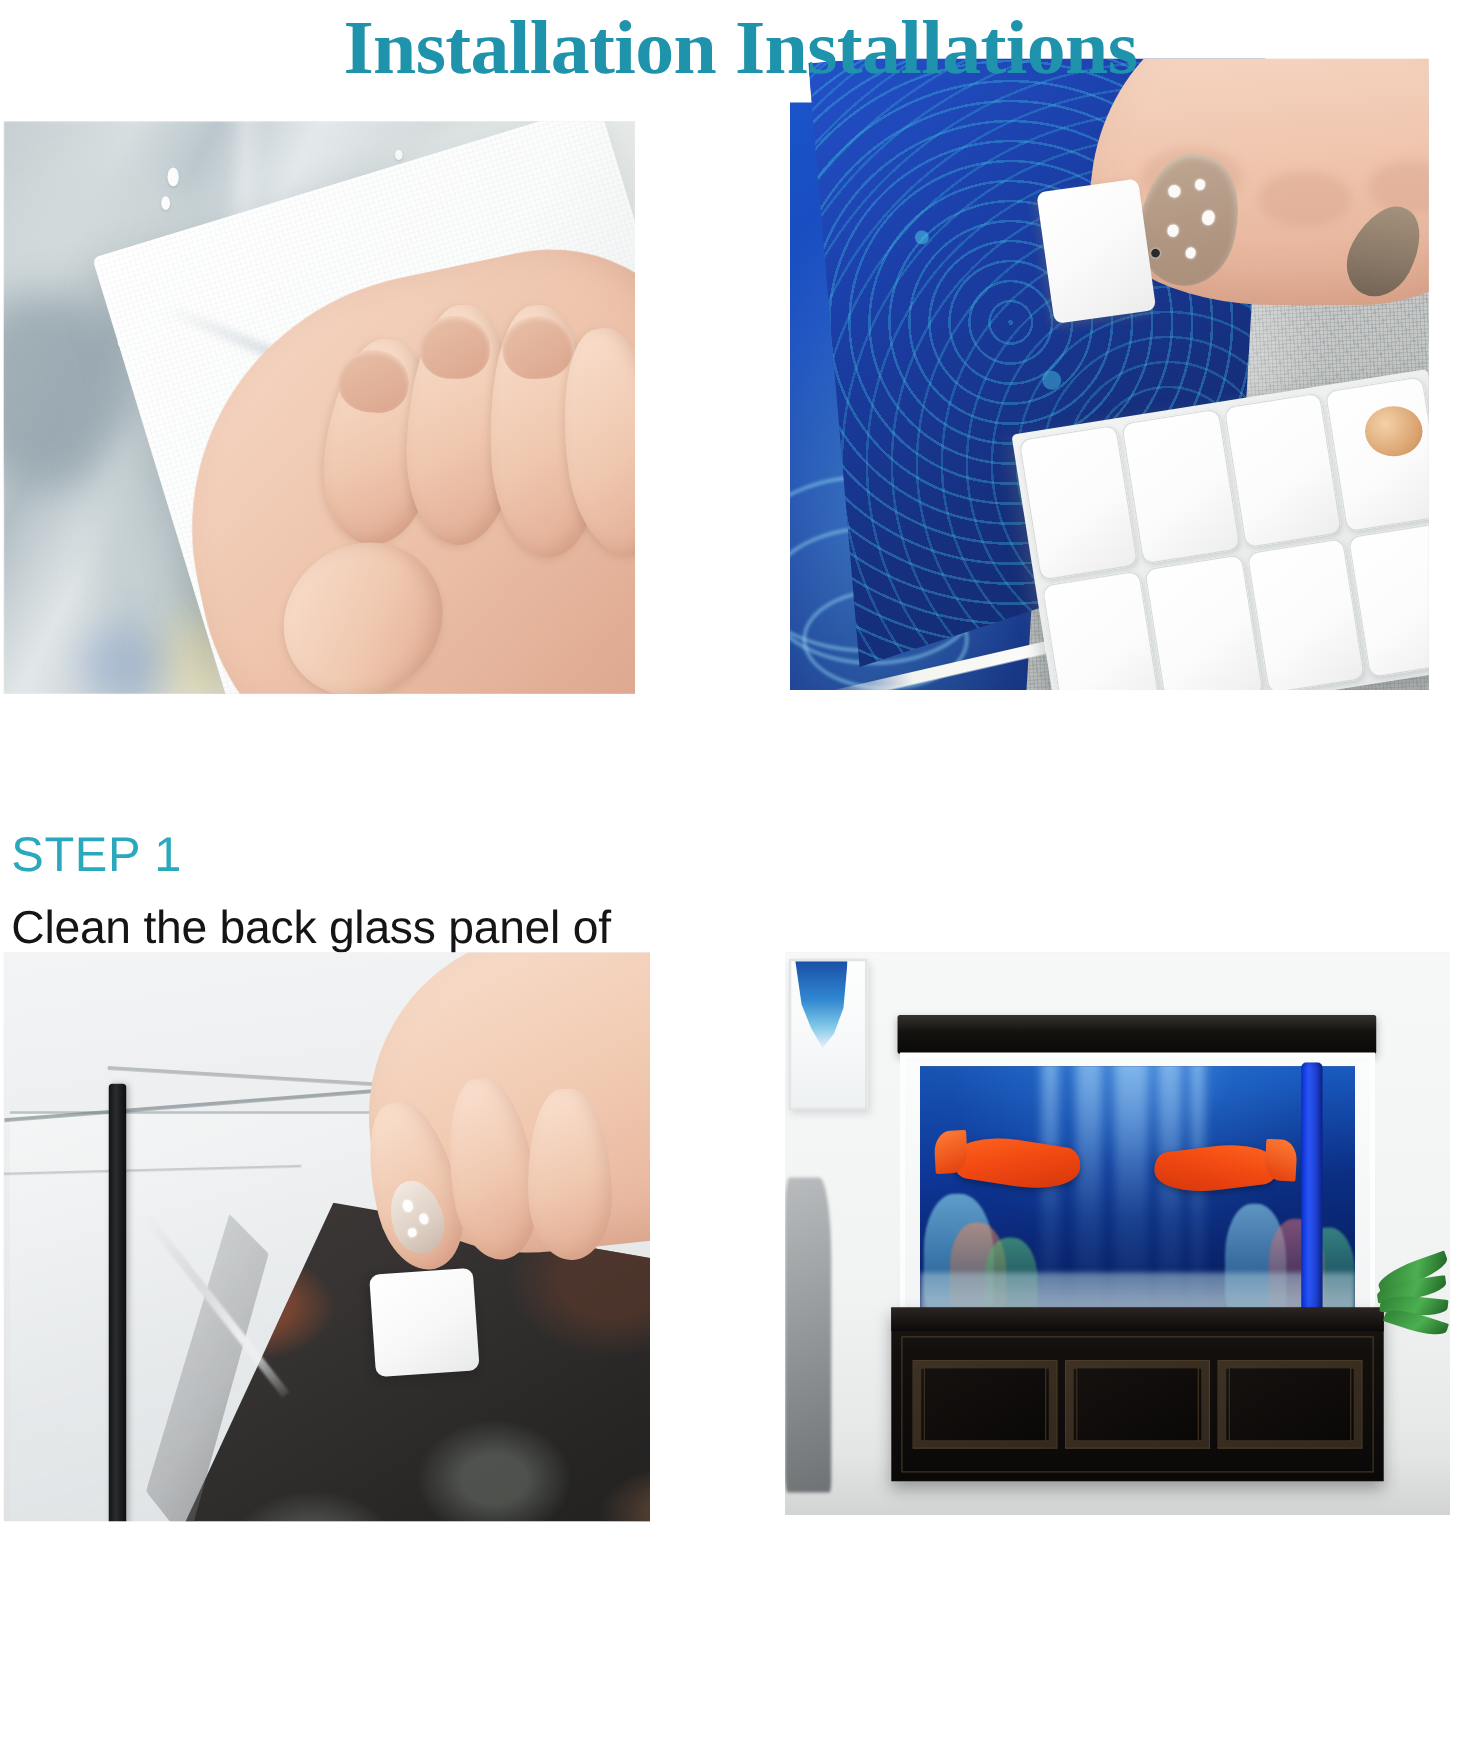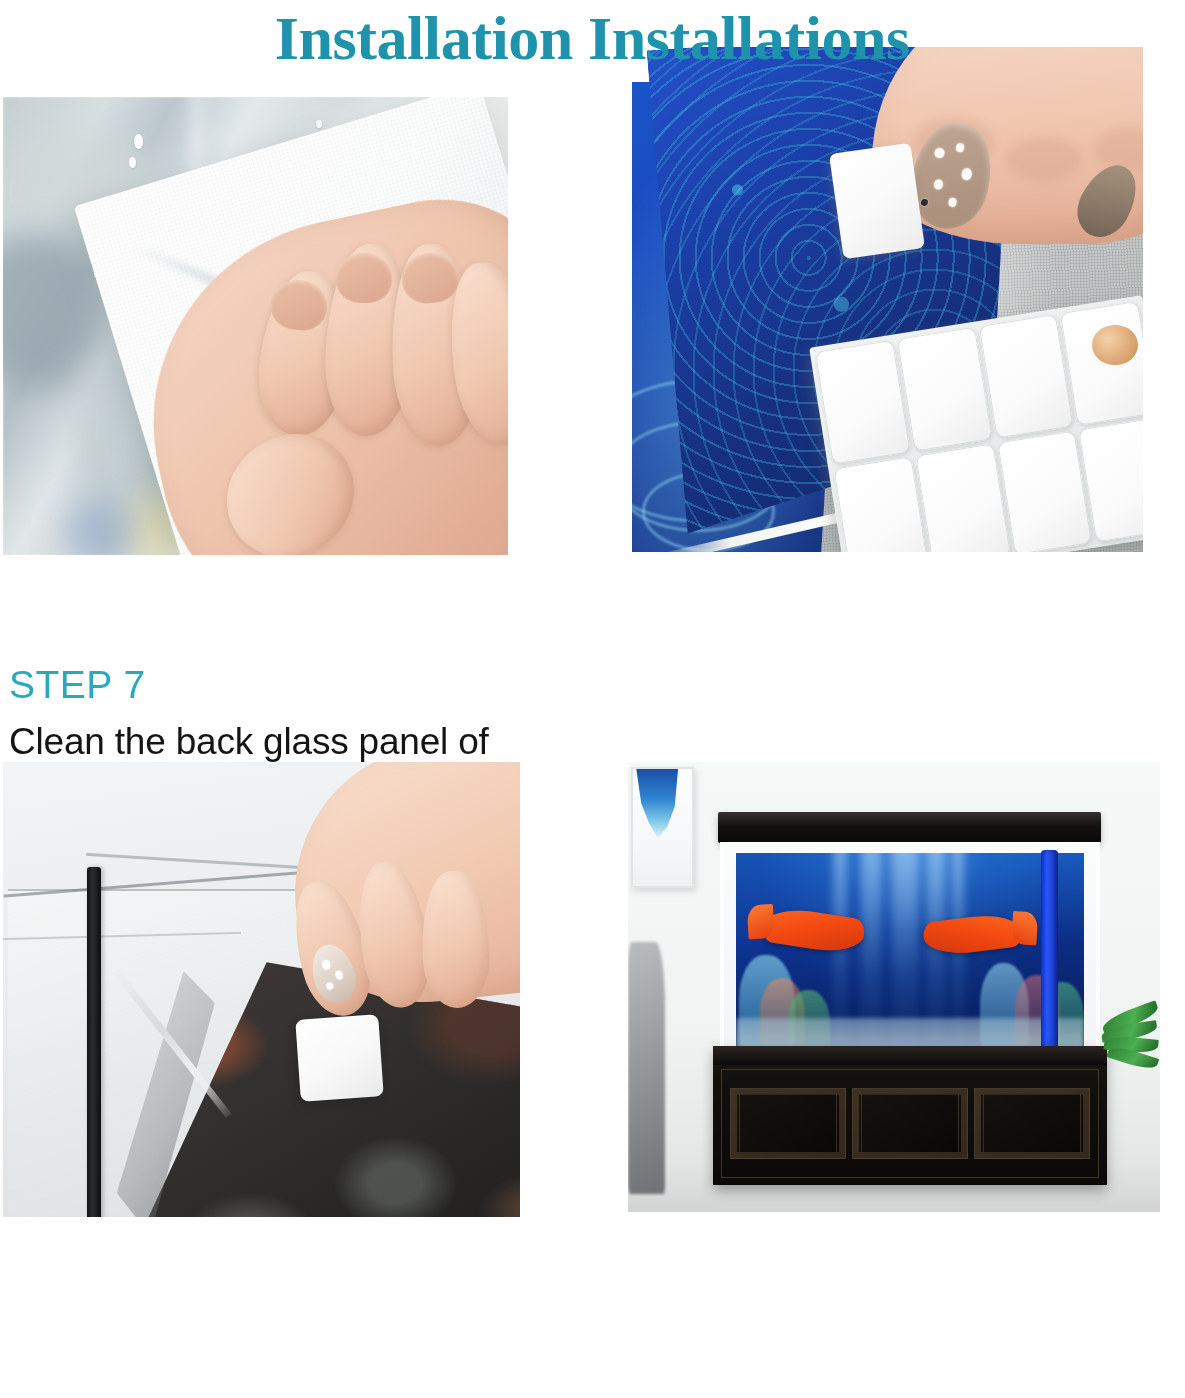--- a/index.html
+++ b/index.html
@@ -613,21 +613,21 @@
       <div class="nail" style="left:53%;top:40%;width:11%;height:11%;transform:rotate(6deg);"></div>
       <div class="finger" style="left:64%;top:32%;width:17%;height:42%;transform:rotate(2deg);"></div>
       <div class="nail" style="left:66%;top:34%;width:11%;height:11%;"></div>
       <div class="finger" style="left:77%;top:32%;width:17%;height:44%;transform:rotate(-3deg);"></div>
       <div class="nail" style="left:79%;top:34%;width:11%;height:11%;transform:rotate(-3deg);"></div>
       <div class="finger" style="left:89%;top:36%;width:16%;height:40%;transform:rotate(-8deg);"></div>
       <div class="finger" style="left:44%;top:74%;width:26%;height:26%;transform:rotate(-36deg);border-radius:50%;"></div>
     </div>
 
     <div class="caption cap-1">
-      <div class="step-label">STEP 7</div>
+      <div class="step-label">STEP 1</div>
       <div class="step-desc">Clean the back glass panel of your tank</div>
     </div>
   </div>
 
   <div class="cell cell-2">
     <div class="photo photo-2">
       <div class="p2-bg"></div>
       <div class="p2-blue"></div>
       <div class="p2-blue-wave" style="left:-8%;top:66%;width:40%;height:28%;"></div>
       <div class="p2-blue-wave" style="left:-4%;top:74%;width:34%;height:22%;"></div>

